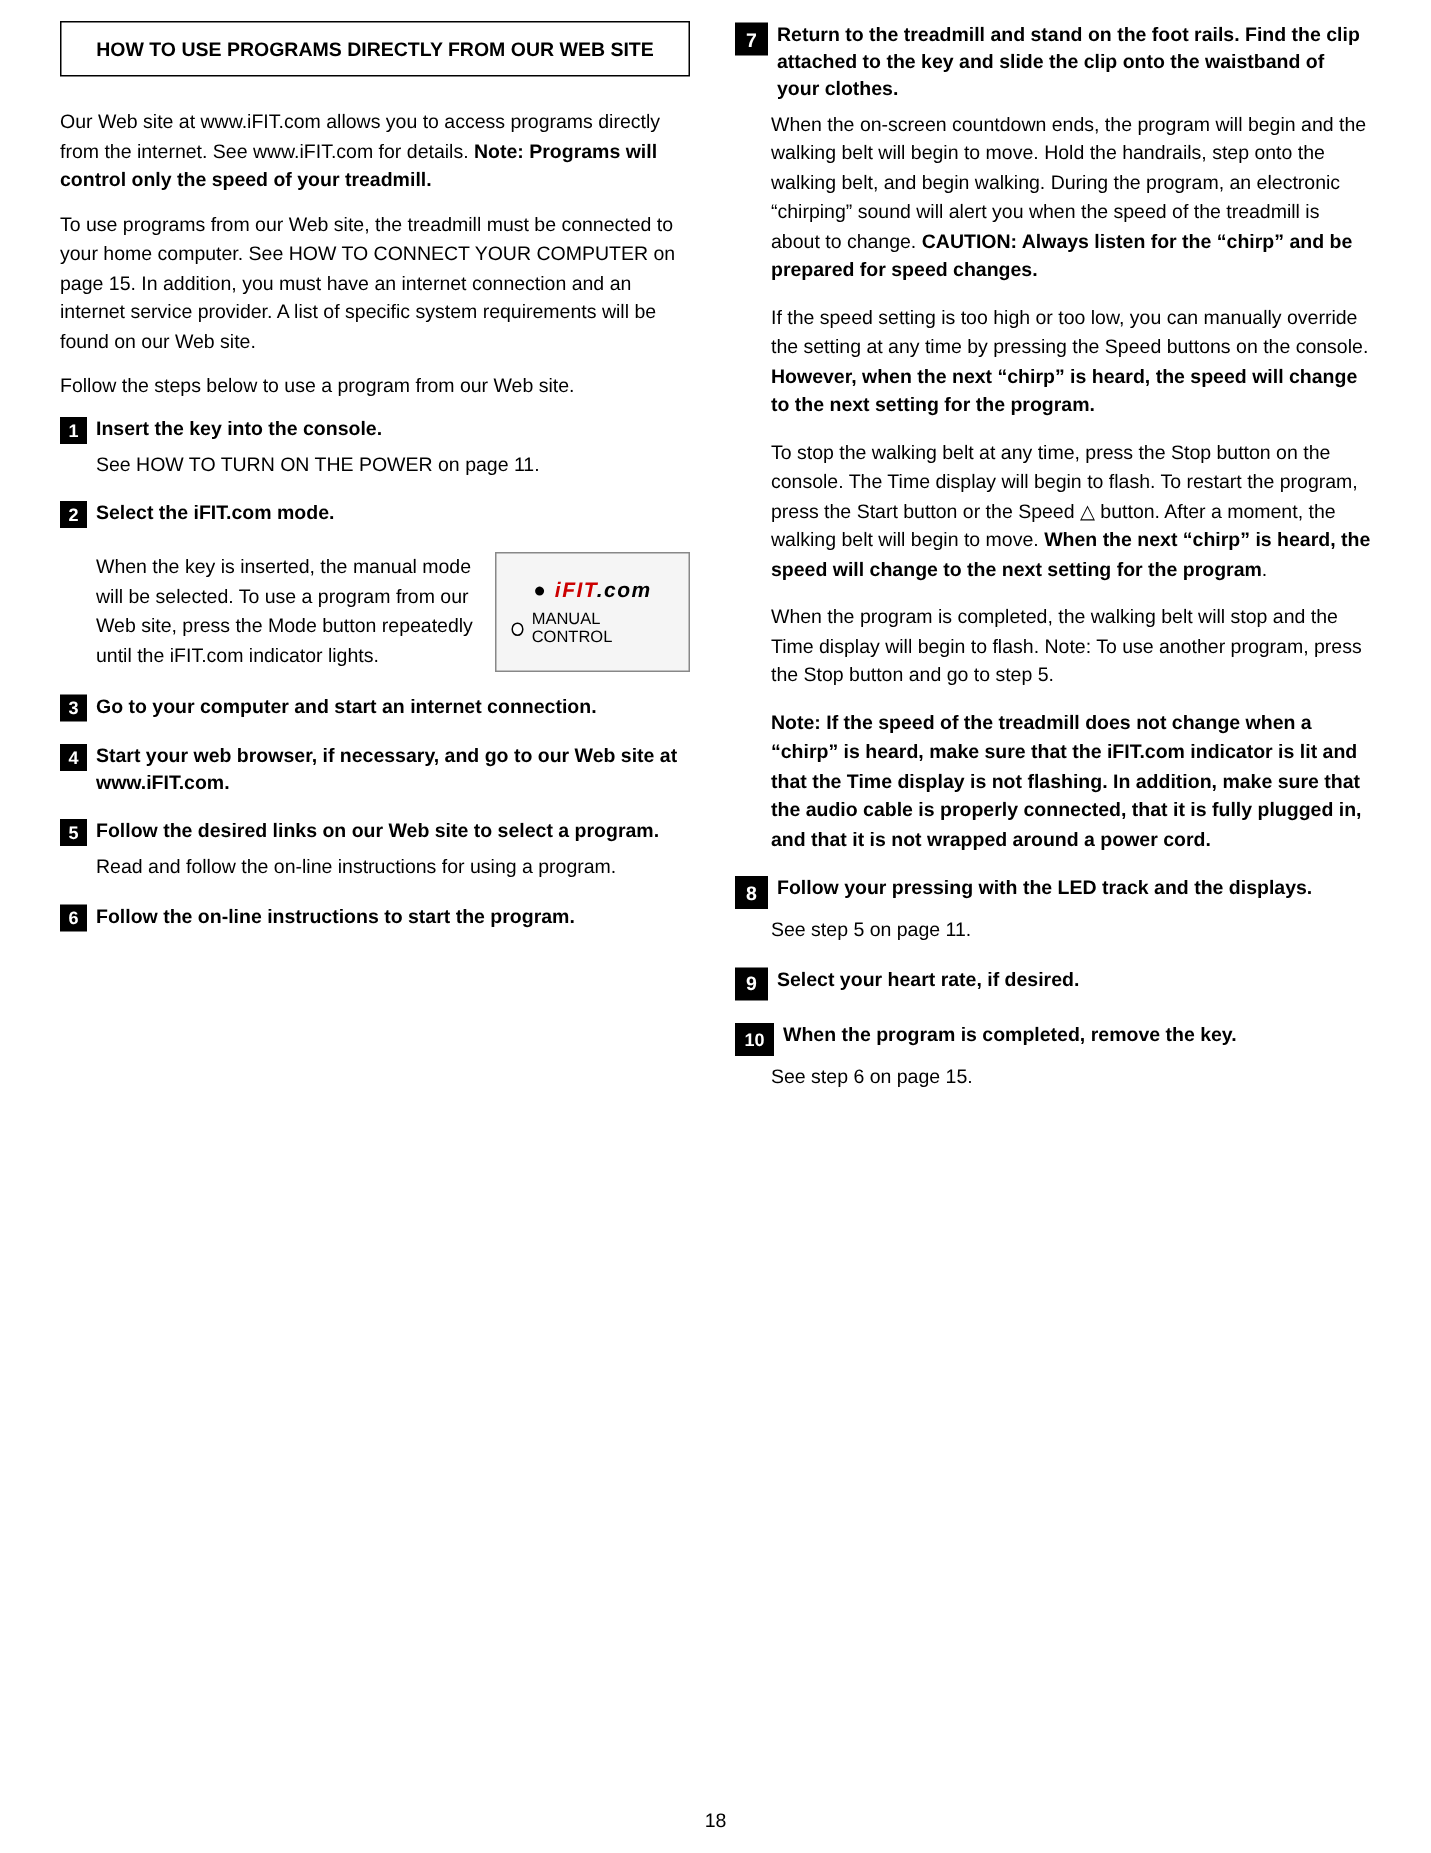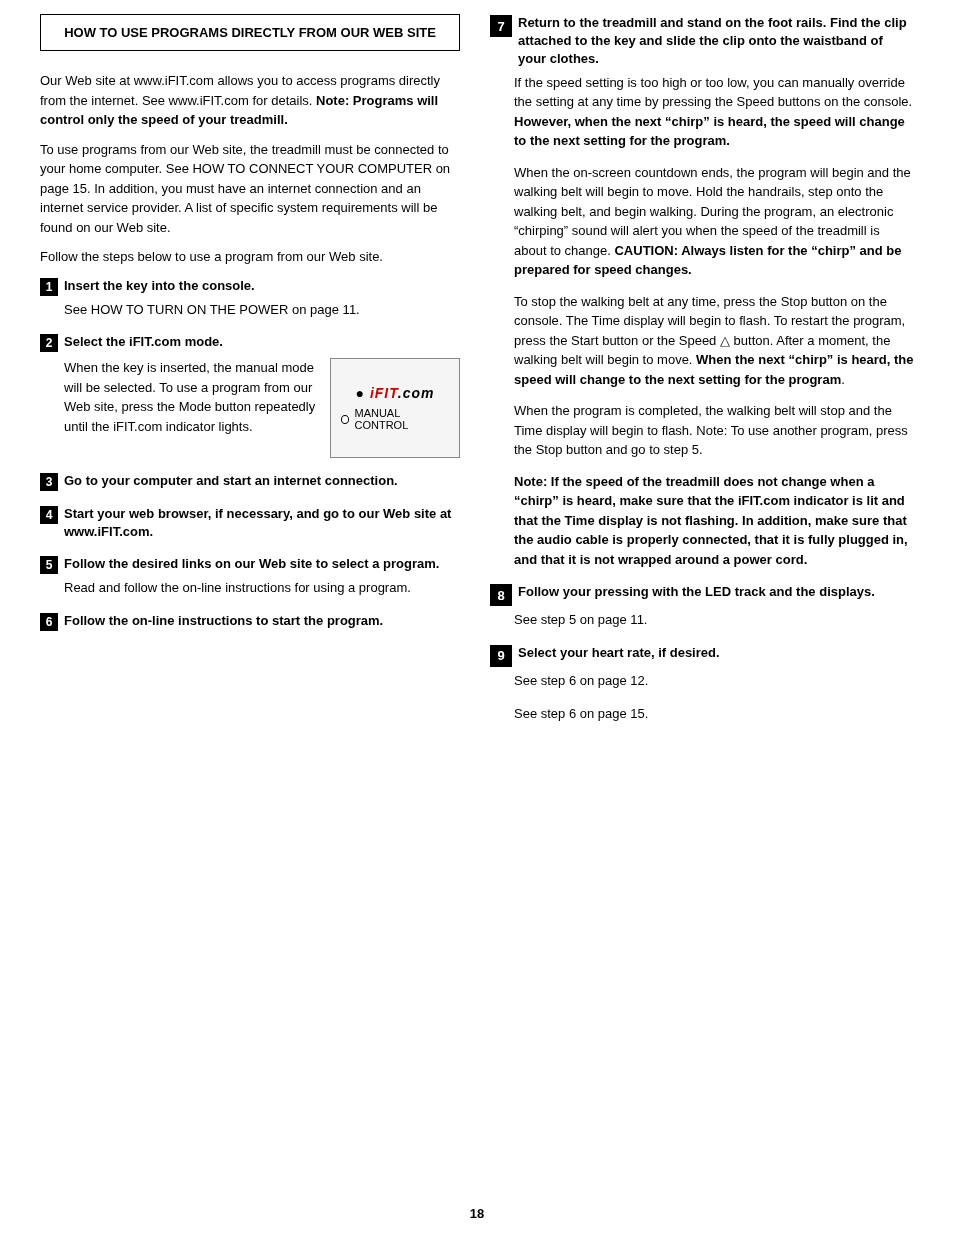--- a/index.html
+++ b/index.html
@@ -79,38 +79,38 @@
     .step-body {
       font-size: 13px;
       line-height: 1.5;
       margin-left: 24px;
       margin-top: 4px;
     }
     .step-with-image {
       display: flex;
       gap: 10px;
       margin-left: 24px;
-      margin-top: 6px;
+      margin-top: 16px;
     }
     .step-img-text {
       font-size: 13px;
       line-height: 1.5;
       flex: 1;
     }
     .ifit-display {
       border: 1.5px solid #888;
       background: #f5f5f5;
       width: 130px;
       flex-shrink: 0;
       padding: 8px 10px;
       display: flex;
       flex-direction: column;
       align-items: center;
       gap: 6px;
-      height: 100px;
+      height: 80px;
       justify-content: center;
     }
     .ifit-logo {
       font-style: italic;
       font-weight: bold;
       font-size: 14px;
       color: #c00;
       letter-spacing: 1px;
     }
     .ifit-logo span {
@@ -135,21 +135,21 @@
       line-height: 1.5;
       margin-bottom: 12px;
     }
     .right-para b {
       font-weight: bold;
     }
     .page-number {
       text-align: center;
       font-size: 13px;
       margin-top: 20px;
-      font-weight: bold;
+      font-weight: normal;
     }
     .step-number-lg {
       background: #000;
       color: #fff;
       font-weight: bold;
       font-size: 13px;
       min-width: 22px;
       height: 22px;
       display: flex;
       align-items: center;
@@ -240,22 +240,22 @@
     </div>
 
     <div class="col-right">
 
       <div class="step-block">
         <div class="step-header">
           <div class="step-number-lg">7</div>
           <div class="step-title">Return to the treadmill and stand on the foot rails. Find the clip attached to the key and slide the clip onto the waistband of your clothes.</div>
         </div>
         <div class="step-body">
+          <p class="right-para">When the on-screen countdown ends, the program will begin and the walking belt will begin to move. Hold the handrails, step onto the walking belt, and begin walking. During the program, an electronic “chirping” sound will alert you when the speed of the treadmill is about to change. <b>CAUTION: Always listen for the “chirp” and be prepared for speed changes.</b></p>
           <p class="right-para">If the speed setting is too high or too low, you can manually override the setting at any time by pressing the Speed buttons on the console. <b>However, when the next “chirp” is heard, the speed will change to the next setting for the program.</b></p>
-          <p class="right-para">When the on-screen countdown ends, the program will begin and the walking belt will begin to move. Hold the handrails, step onto the walking belt, and begin walking. During the program, an electronic “chirping” sound will alert you when the speed of the treadmill is about to change. <b>CAUTION: Always listen for the “chirp” and be prepared for speed changes.</b></p>
           <p class="right-para">To stop the walking belt at any time, press the Stop button on the console. The Time display will begin to flash. To restart the program, press the Start button or the Speed △ button. After a moment, the walking belt will begin to move. <b>When the next “chirp” is heard, the speed will change to the next setting for the program</b>.</p>
           <p class="right-para">When the program is completed, the walking belt will stop and the Time display will begin to flash. Note: To use another program, press the Stop button and go to step 5.</p>
           <p class="right-para"><b>Note: If the speed of the treadmill does not change when a “chirp” is heard, make sure that the iFIT.com indicator is lit and that the Time display is not flashing. In addition, make sure that the audio cable is properly connected, that it is fully plugged in, and that it is not wrapped around a power cord.</b></p>
         </div>
       </div>
 
       <div class="step-block">
         <div class="step-header">
           <div class="step-number-lg">8</div>
           <div class="step-title">Follow your pressing with the LED track and the displays.</div>
@@ -263,26 +263,27 @@
         <div class="step-body">
           <p class="right-para">See step 5 on page 11.</p>
         </div>
       </div>
 
       <div class="step-block">
         <div class="step-header">
           <div class="step-number-lg">9</div>
           <div class="step-title">Select your heart rate, if desired.</div>
         </div>
-        <div class="step-body">
-          <p class="right-para">See step 6 on page 12.</p>
-        </div>
-      </div>
-
-      <div class="step-block">
+      </div>
+
+      <div class="step-block">
+        <div class="step-header">
+          <div class="step-number-lg" style="min-width:26px; font-size:12px;">10</div>
+          <div class="step-title">When the program is completed, remove the key.</div>
+        </div>
         <div class="step-body">
           <p class="right-para">See step 6 on page 15.</p>
         </div>
       </div>
 
     </div>
   </div>
 
   <div class="page-number">18</div>
 </div>

